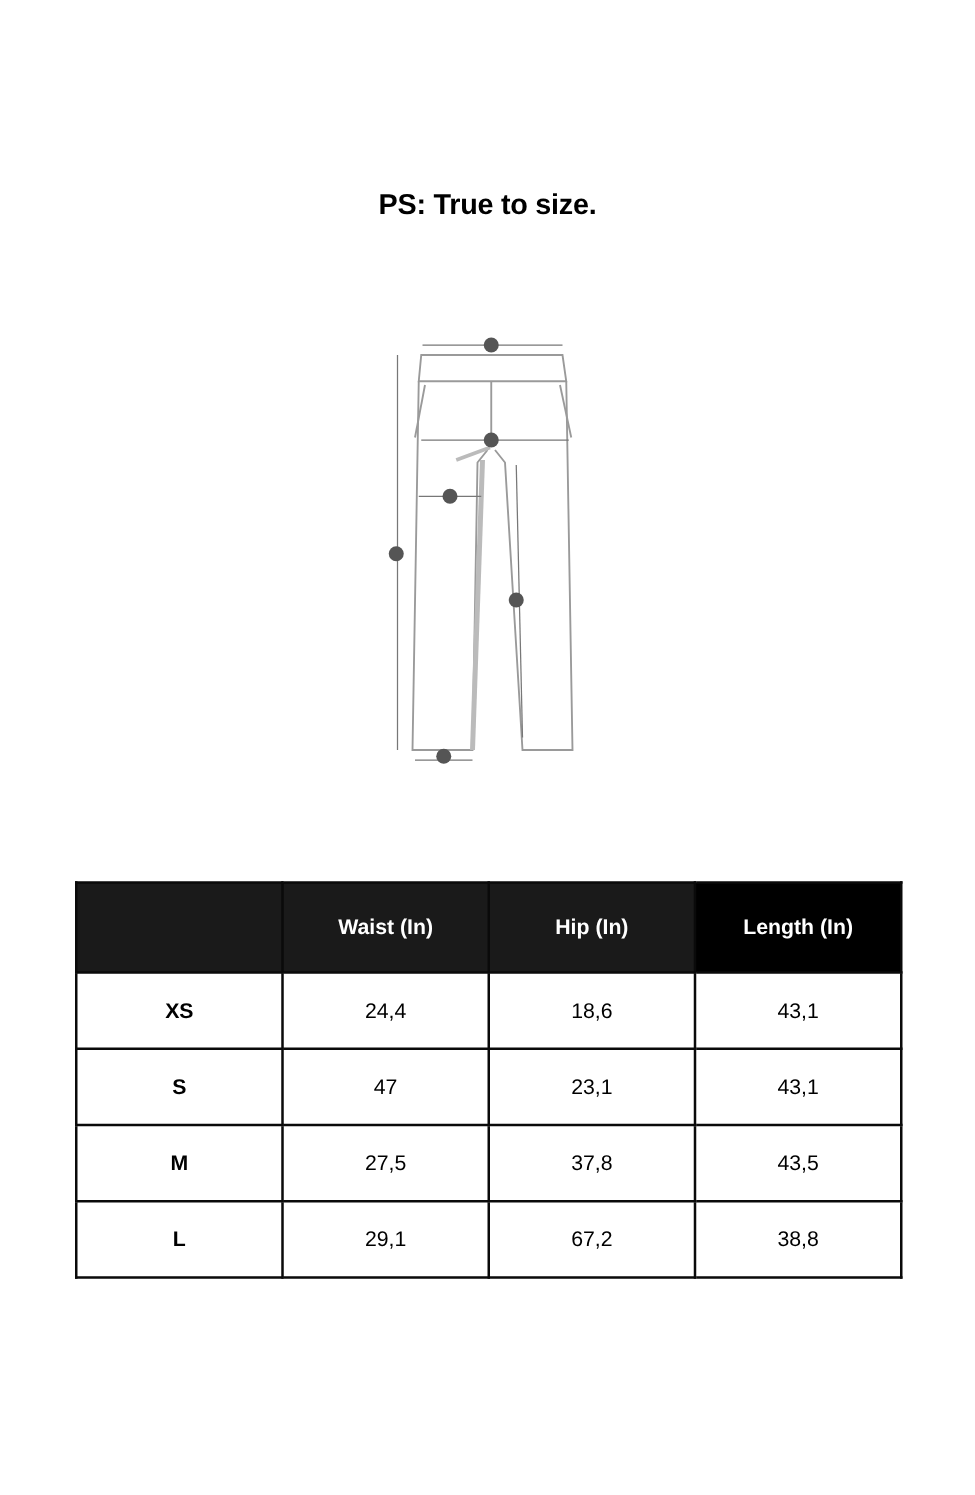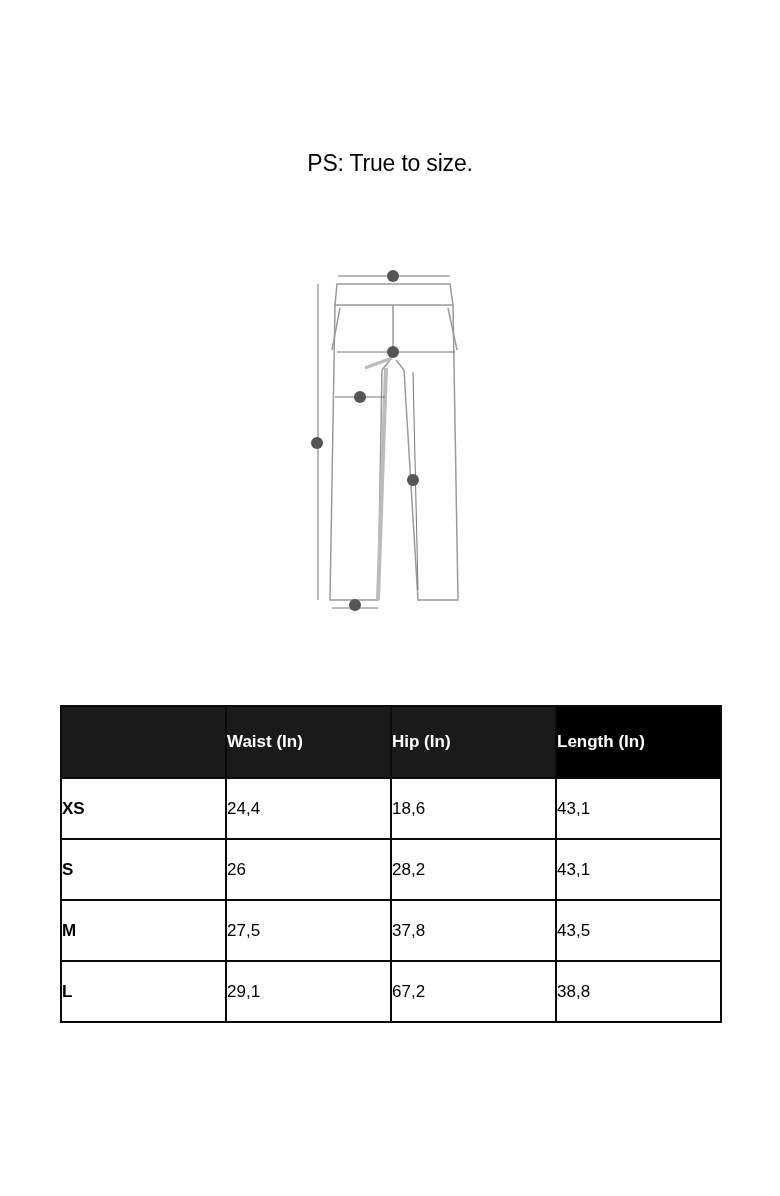--- a/index.html
+++ b/index.html
@@ -1,23 +1,23 @@
 <!DOCTYPE html>
 <html><head>
   <meta charset="utf-8">
   <style>
     html, body { margin: 0; padding: 0; background: #ffffff; }
     body { width: 780px; height: 1196px; position: relative; overflow: hidden;
            font-family: "Liberation Sans", sans-serif; color: #000; }
     .title { position: absolute; left: 0; top: 150px; width: 780px; text-align: center;
-             font-size: 23px; font-weight: normal; letter-spacing: -0.2px; }
+             font-size: 23px; font-weight: bold; letter-spacing: -0.2px; }
     .diagram { position: absolute; left: 300px; top: 260px; width: 180px; height: 360px; }
     .size-table { position: absolute; left: 60px; top: 705px; width: 660px;
                   border-collapse: collapse; table-layout: fixed; }
-    .size-table th, .size-table td { border: 2px solid #0a0a0a; text-align: left; padding: 0; }
+    .size-table th, .size-table td { border: 2px solid #0a0a0a; text-align: center; padding: 0; }
     .size-table th { height: 70px; background: #1a1a1a; color: #ffffff; font-size: 17px; font-weight: bold; }
     .size-table th.last { background: #000000; }
     .size-table td { height: 59px; font-size: 17px; }
     .size-table td.size { font-weight: bold; }
   </style>
 </head>
 <body>
 
 <div class="title">PS: True to size.</div>
 
@@ -80,22 +80,22 @@
   </thead>
   <tbody>
     <tr>
       <td class="size">XS</td>
       <td>24,4</td>
       <td>18,6</td>
       <td>43,1</td>
     </tr>
     <tr>
       <td class="size">S</td>
-      <td>26</td>
-      <td>28,2</td>
+      <td>47</td>
+      <td>23,1</td>
       <td>43,1</td>
     </tr>
     <tr>
       <td class="size">M</td>
       <td>27,5</td>
       <td>37,8</td>
       <td>43,5</td>
     </tr>
     <tr>
       <td class="size">L</td>

